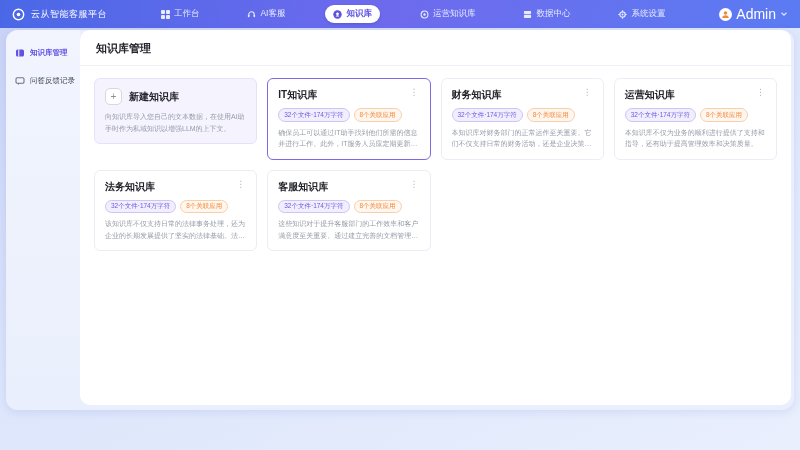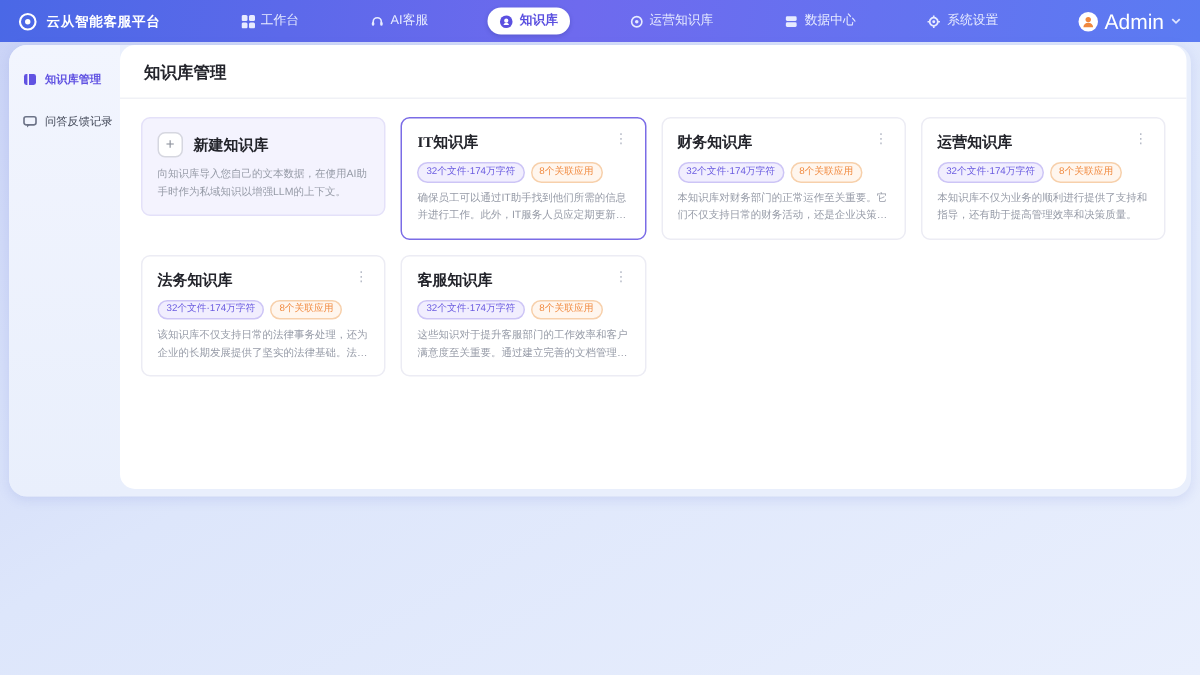--- a/index.html
+++ b/index.html
@@ -4,31 +4,31 @@
 <style>
   * { margin:0; padding:0; box-sizing:border-box; }
   html,body { width:800px; height:450px; overflow:hidden;
     font-family:"Liberation Sans","DejaVu Sans",sans-serif; }
   body { background:linear-gradient(150deg,#c9d2f6 0%,#dde6fb 45%,#e9effd 100%); }
 
   
   .navbar { height:28px; display:flex; align-items:center; justify-content:space-between;
     padding:0 12px; color:#fff;
     background:linear-gradient(100deg,#4a68e6 0%,#6e6aee 48%,#5b7bf2 100%); }
-  .nav-left { display:flex; align-items:flex-end; gap:6px; font-size:9px; font-weight:bold; letter-spacing:.5px; }
+  .nav-left { display:flex; align-items:flex-end; gap:6px; font-size:9px; font-weight:normal; letter-spacing:.5px; }
   .nav-center { display:flex; align-items:flex-end; gap:32px; }
   .nav-item { display:flex; align-items:center; gap:4px; font-size:8.5px; color:#e7ebff;
     cursor:pointer; padding:3px 8px; border-radius:10px; white-space:nowrap; }
   .nav-item.active { background:#fff; color:#5b50e0; font-weight:bold; box-shadow:0 1px 3px rgba(40,40,120,.25);font-family:Liberation Mono, monospace; }
   .nav-right { display:flex; align-items:center; gap:4px; font-size:14px; cursor:pointer; }
   .avatar { width:13px; height:13px; border-radius:50%; background:#fff; display:flex;
     align-items:center; justify-content:center; }
 
   
-  .app { margin:2px 6px 0 6px; height:301px; display:flex;
+  .app { margin:2px 6px 0 6px; height:380px; display:flex;
     background:#e9effc; border-radius:12px; overflow:hidden;
     box-shadow:0 2px 8px rgba(90,110,200,.15);justify-content:space-between; }
 
   
   .sidebar { width:74px; padding:10px 0; display:flex; flex-direction:column; gap:2px;
     background:linear-gradient(180deg,#f2f5fe,#e9effc); }
   .side-item { display:flex; align-items:center; gap:5px; padding:8px 9px; font-size:7.5px;
     color:#414757; cursor:pointer; white-space:nowrap; }
   .side-item .sicon { display:flex; color:#6d7488; }
   .side-item.active { color:#6153e2; font-weight:bold; }
@@ -39,21 +39,21 @@
     display:flex; flex-direction:column; }
   .main-header { padding:11px 16px 9px; border-bottom:1px solid #f0f1f6; }
   .page-title { font-size:11px; font-weight:bold; color:#23242b; }
 
   
   .cards { padding:12px 14px; display:grid; grid-template-columns:repeat(4,1fr); gap:10px; align-items:start; }
   .card { background:#fff; border:1px solid #ececf4; border-radius:6px; padding:9px 10px;
     min-height:66px; cursor:pointer; }
   .card.selected { border-color:#7b6ce6; }
   .card.new { background:#f4f3fe; border-color:#e4e1f9; }
-  .card-head { display:flex; align-items:flex-start; justify-content:space-between;font-family:Liberation Serif, serif; }
+  .card-head { display:flex; align-items:flex-start; justify-content:space-between; }
   .card-title { font-size:10px; font-weight:bold; color:#23242b; }
   .kebab { color:#b5bac6; font-size:9px; line-height:1; padding:0 1px; cursor:pointer; }
   .badges { display:flex; gap:4px; margin:6px 0 5px; flex-wrap:nowrap; }
   .badge { font-size:6.5px; line-height:1; padding:2.5px 5px; border-radius:8px; white-space:nowrap; }
   .badge.files { color:#6a5be0; background:#f1eefe; border:1px solid #cdc5f6; }
   .badge.apps { color:#f18a3f; background:#fff6ee; border:1px solid #f7d0ab; }
   .desc { font-size:7px; color:#969ba7; line-height:1.65; display:-webkit-box;
     -webkit-line-clamp:2; -webkit-box-orient:vertical; overflow:hidden; }
   .new-head { display:flex; align-items:center; gap:7px; margin-bottom:6px; }
   .plus-box { width:17px; height:17px; border:1px solid #d6d7e0; border-radius:5px; background:#fff;

